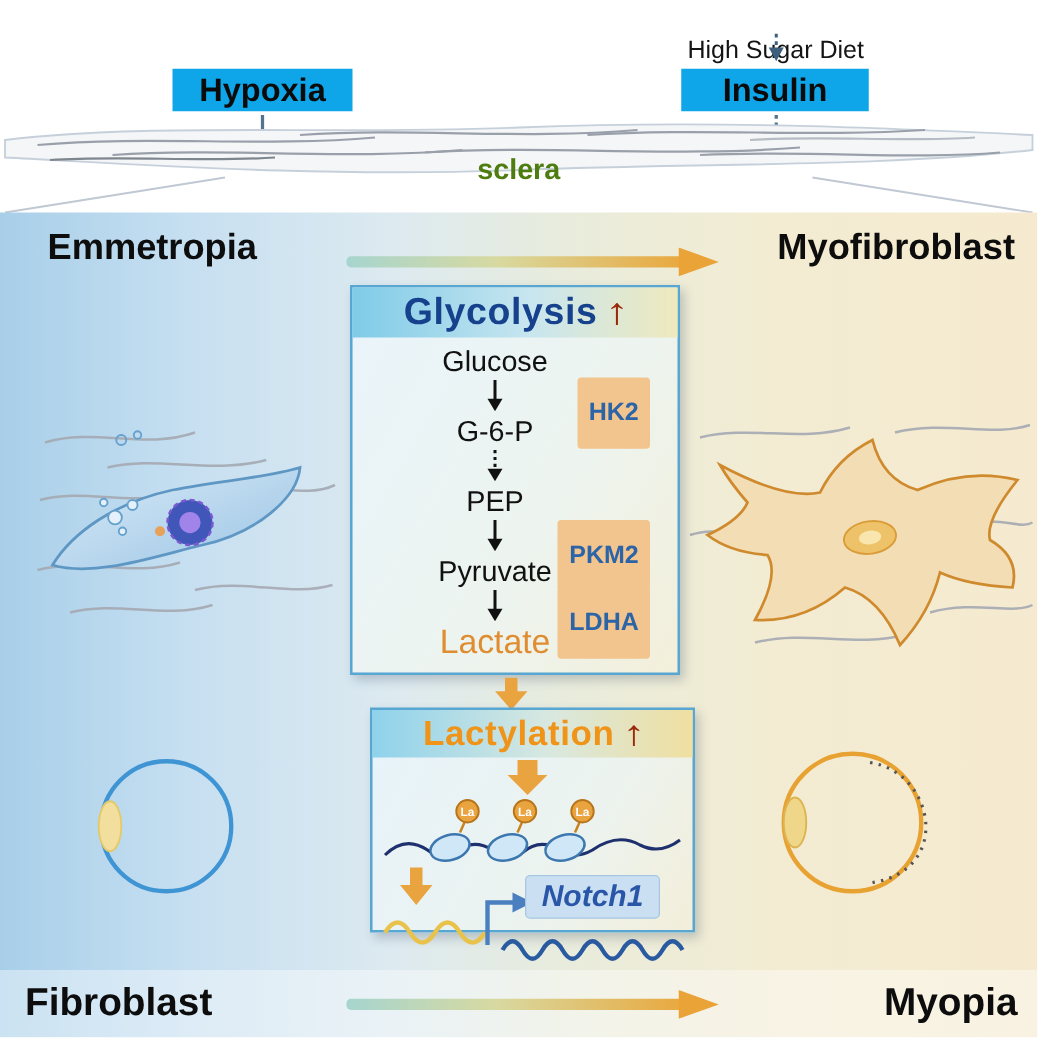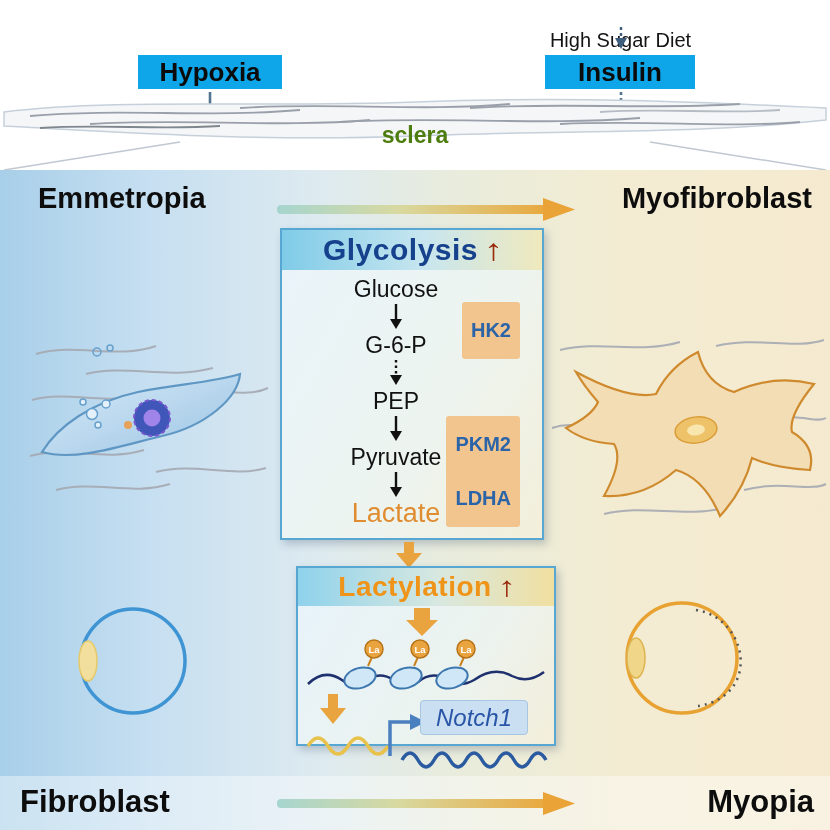--- a/index.html
+++ b/index.html
@@ -41,21 +41,21 @@
   .glyc-title { font-weight:bold; font-size:30px; color:#16418c; letter-spacing:0.5px; }
   .lact-title { font-weight:bold; font-size:28px; color:#ef9418; letter-spacing:0.5px; }
   .up-arrow { font-weight:900; font-size:30px; color:#992a0c; transform:scaleX(1.3); }
   .met { position:absolute; left:8px; width:212px; text-align:center; font-size:23px; color:#111; }
   .met.lactate { color:#e08c30; font-size:27px; }
   .enzyme { position:absolute; background:#f2c48e; color:#2c64a8; font-weight:bold;
             font-size:20px; padding:17px 9px; border-radius:3px; }
   .parr { position:absolute; left:107px; }
   .notch1 { position:absolute; left:122px; top:132px; width:106px; height:33px;
             background:#cbdff2; border:1px solid #a6c6e2; border-radius:4px;
-            font-style:italic; font-weight:normal; font-size:24px; color:#2a56a8;
+            font-style:italic; font-weight:bold; font-size:24px; color:#2a56a8;
             text-align:center; line-height:33px; }
   svg text { font-family:"Liberation Sans", sans-serif; }
 </style>
 </head>
 <body>
 
 <div class="canvas">
 
   <div class="hsd">High Sugar Diet</div>
 

